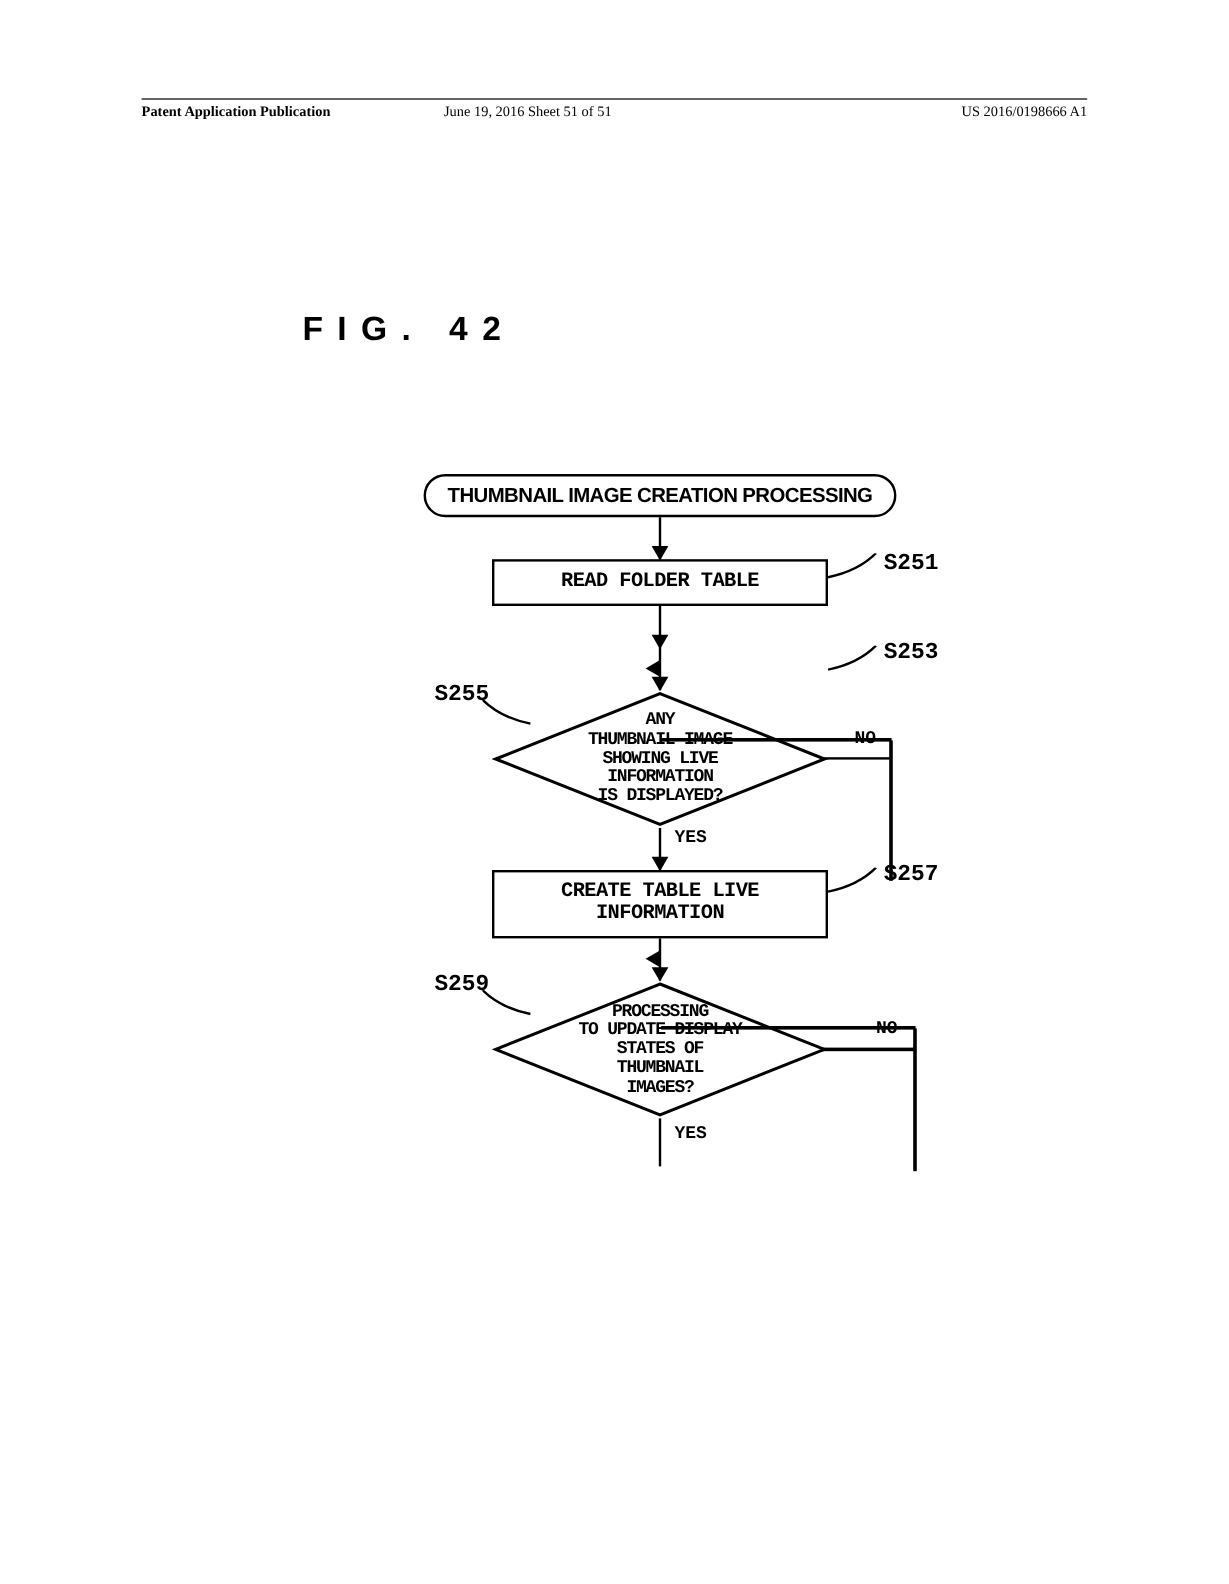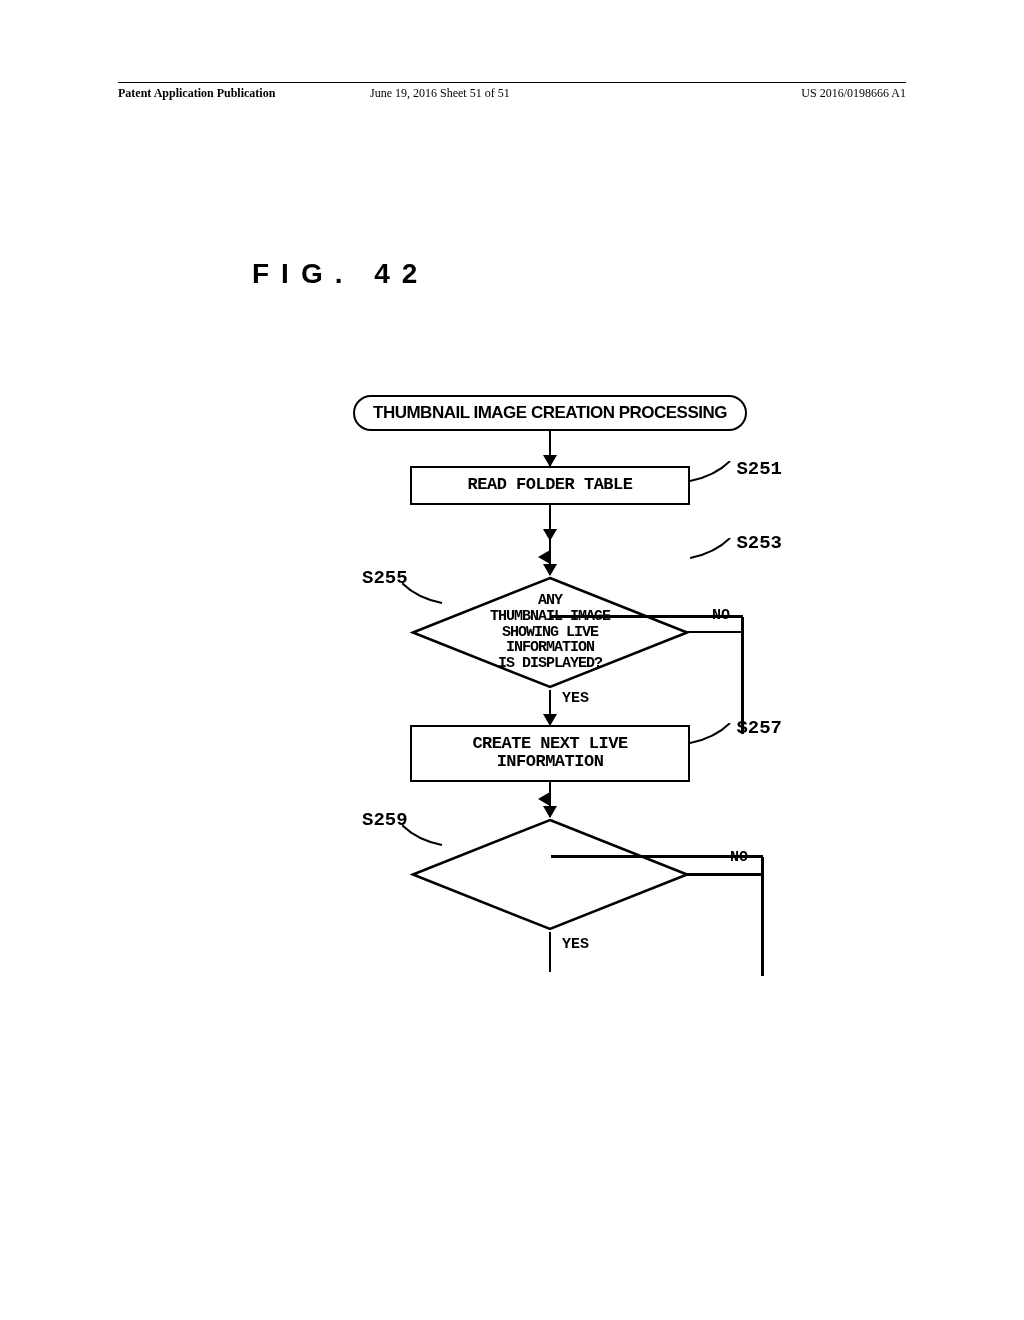--- a/index.html
+++ b/index.html
@@ -221,21 +221,21 @@
   </div>
 
   <div style="position: relative; height: 35px;">
     <div class="arrow-down" style="height: 35px;">
       <div class="arrow-head"></div>
     </div>
     <div class="branch-label" style="left: 252px; top: 0px;">YES</div>
   </div>
 
   <div style="position: relative;">
-    <div class="process" style="white-space: pre-line;">CREATE NEXT LIVE
+    <div class="process" style="white-space: pre-line;">CREATE TABLE LIVE
 INFORMATION</div>
     <div class="step-label" style="right: 8px; top: -8px;">S257</div>
     <svg class="curve-connector" style="right: 55px; top: -2px; width: 45px; height: 25px;">
       <path d="M 0 20 Q 25 15 40 0" stroke="black" stroke-width="2" fill="none"></path>
     </svg>
   </div>
 
   <div style="position: relative; height: 35px;">
     <div class="arrow-down" style="height: 35px;">
       <div class="arrow-head"></div>
@@ -243,20 +243,24 @@
     <div class="arrow-head-left" style="left: 228px; top: 10px;"></div>
   </div>
 
   <div style="position: relative;">
     <div class="diamond-container">
       <div class="diamond">
         <svg viewBox="0 0 280 115">
           <polygon points="140,3 277,57.5 140,112 3,57.5" fill="white" stroke="black" stroke-width="2.5"></polygon>
         </svg>
       </div>
+      <div class="diamond-text" style="white-space: pre-line;">PROCESSING
+TO UPDATE DISPLAY
+STATES OF THUMBNAIL
+IMAGES?</div>
     </div>
     <div class="step-label" style="left: 52px; top: -8px;">S259</div>
     <svg class="curve-connector" style="left: 92px; top: 8px; width: 45px; height: 25px;">
       <path d="M 40 20 Q 15 15 0 0" stroke="black" stroke-width="2" fill="none"></path>
     </svg>
     <div class="branch-label" style="right: 42px; top: 32px;">NO</div>
 
     <div class="line-h" style="left: 375px; top: 56px; width: 78px;"></div>
   </div>
 

